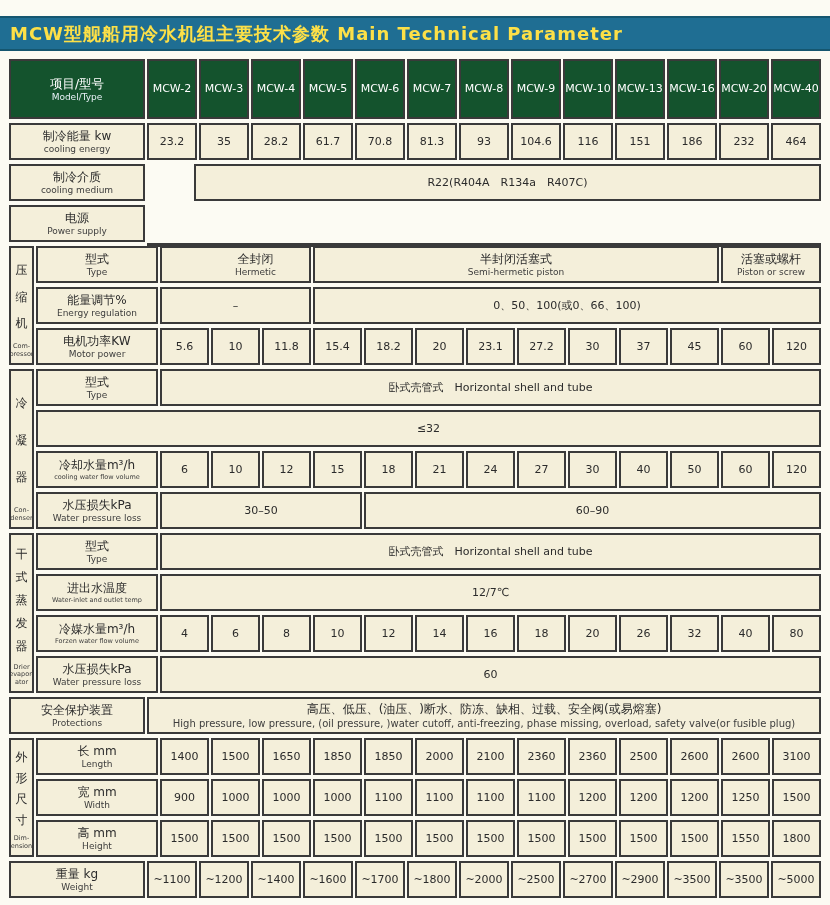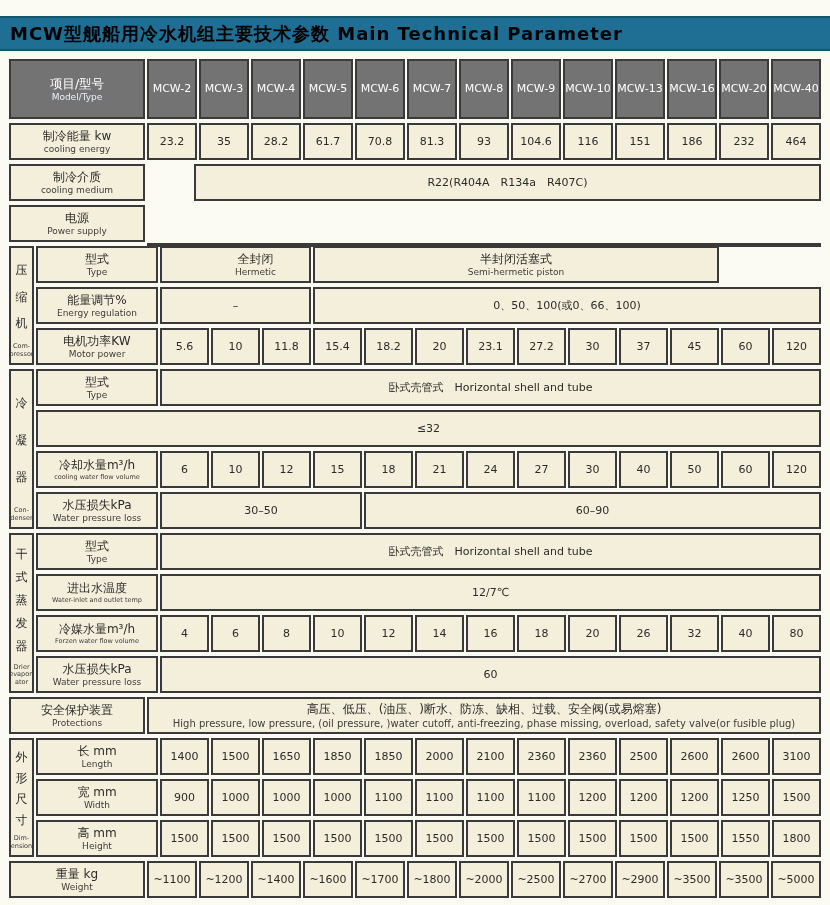--- a/index.html
+++ b/index.html
@@ -3,38 +3,38 @@
 <meta charset="utf-8">
 <style>
   * { margin:0; padding:0; box-sizing:border-box; }
   html,body { background:#ffffff; }
   body {
     width:830px; height:905px;
     font-family:"DejaVu Sans","Liberation Sans",sans-serif;
     color:#2b2b2b; overflow:hidden; background:#fcfbf3;
   }
   .banner {
-    margin-top:16px; height:35px; background:#1f6e93; color:#000000;
+    margin-top:16px; height:35px; background:#1f6e93; color:#fde047;
     display:flex; align-items:center; padding-left:10px;
     font-size:18px; font-weight:bold; letter-spacing:1px;
     border-top:2px solid #15566f; border-bottom:2px solid #15566f;
     white-space:nowrap;
   }
   .table { margin:6px 8px 0 8px; }
   .section { display:flex; align-items:stretch; }
   .sec-rows { flex:1; display:flex; flex-direction:column; }
   .row { display:flex; align-items:stretch; height:41px; }
   .row[data-row="model-header"] { height:64px; }
   .cell {
     margin:2px 1px; border:2px solid #3a3a3a; background:#f4efda;
     display:flex; flex-direction:column; align-items:center; justify-content:center;
     font-size:11px; text-align:center; line-height:1.2; overflow:hidden;
     white-space:pre-wrap;
   }
-  .cell.th { background:#737373; color:#fff; }
+  .cell.th { background:#14532d; color:#fff; }
   .label { width:136px; flex:0 0 auto; }
   .label.narrow { width:122px; }
   .grid { flex:1; display:grid; grid-template-columns:repeat(13,1fr); }
   .zh { font-size:12px; line-height:1.3; }
   .th .zh { font-size:12.5px; }
   .en { font-size:9px; line-height:1.15; color:#3d3d3d; }
   .th .en { color:#e8f2f7; }
   .en.tiny { font-size:6.5px; }
   .cell-en-long { font-size:10px; }
   .strip {
@@ -116,20 +116,21 @@
           <div class="strip-en-line">Com-</div>
           <div class="strip-en-line">pressor</div>
         </div>
       </div>
       <div class="sec-rows">
         <div class="row" data-row="compressor-type">
           <div class="cell label narrow"><div class="zh">型式</div><div class="en">Type</div></div>
           <div class="grid">
             <div class="cell" style="grid-column: span 3; padding-left: 40px;"><div class="zh">全封闭</div><div class="en">Hermetic</div></div>
             <div class="cell" style="grid-column: span 8;"><div class="zh">半封闭活塞式</div><div class="en">Semi-hermetic piston</div></div>
+            <div class="cell" style="grid-column: span 2;"><div class="zh">活塞或螺杆</div><div class="en">Piston or screw</div></div>
           </div>
         </div>
         <div class="row" data-row="energy-regulation">
           <div class="cell label narrow"><div class="zh">能量调节%</div><div class="en">Energy regulation</div></div>
           <div class="grid">
             <div class="cell" style="grid-column: span 3;">–</div>
             <div class="cell" style="grid-column: span 10;">0、50、100(或0、66、100)</div>
           </div>
         </div>
         <div class="row" data-row="motor-power">

